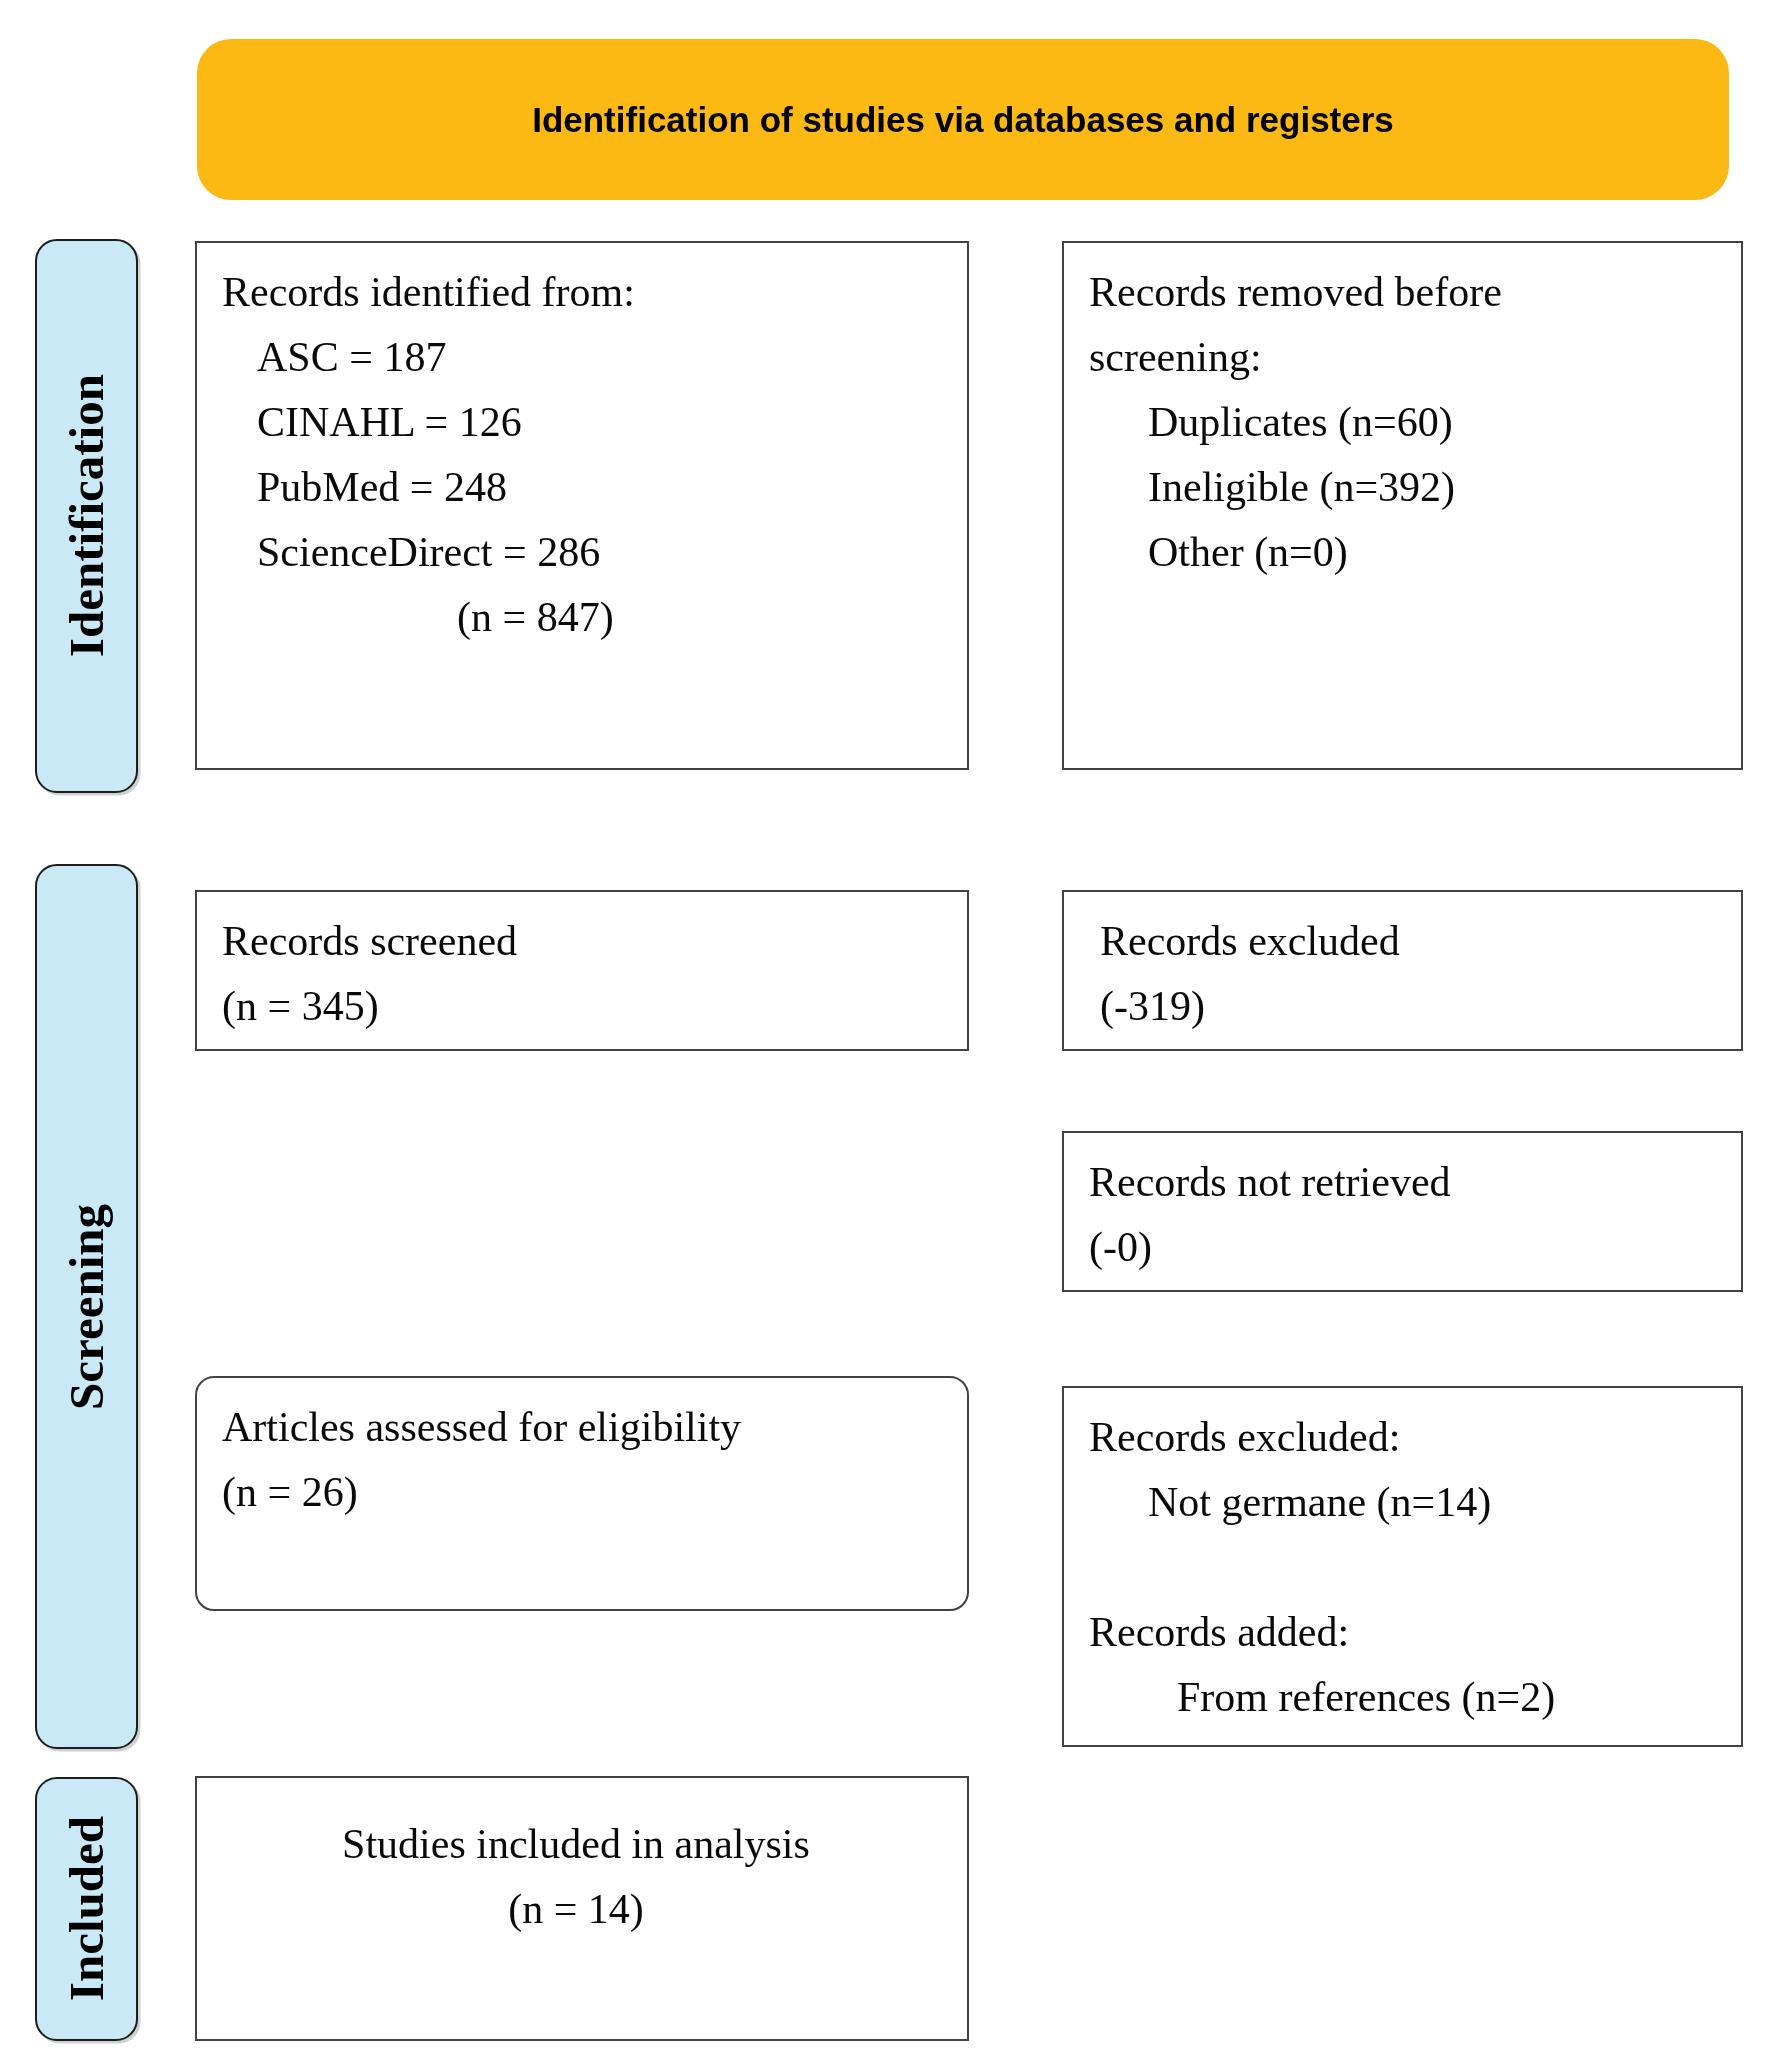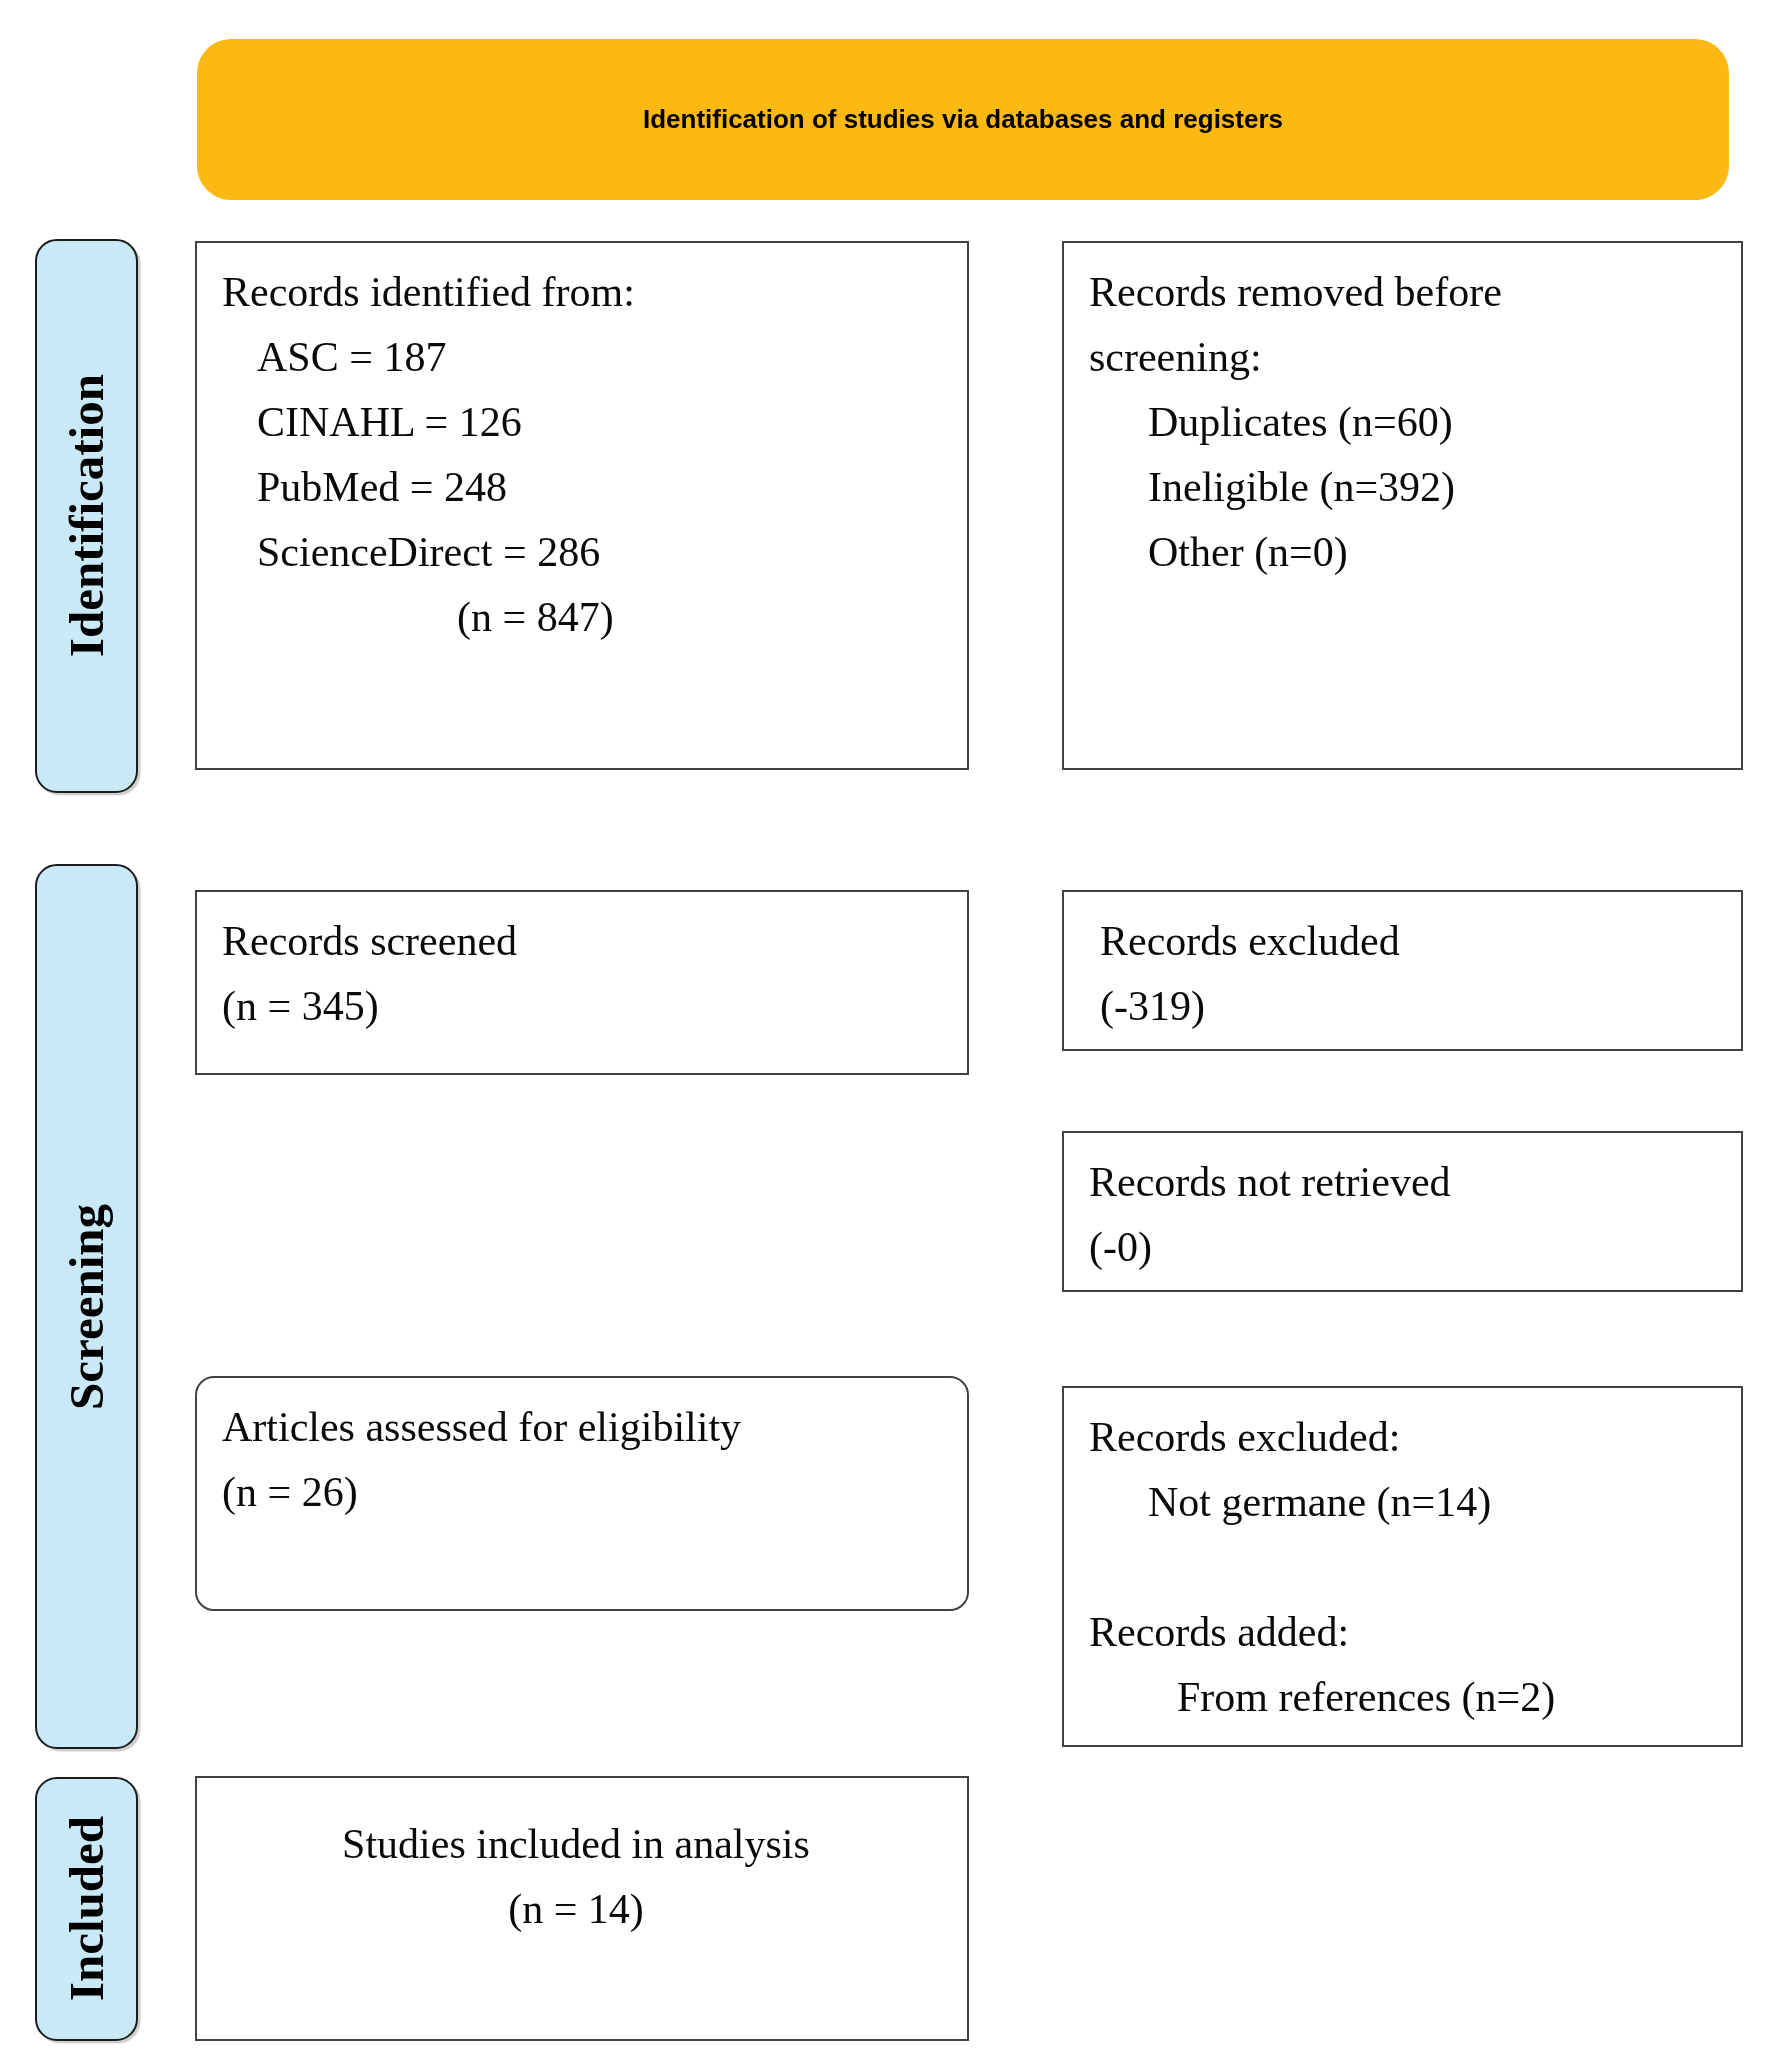--- a/index.html
+++ b/index.html
@@ -12,21 +12,21 @@
   .abs{position:absolute;box-sizing:border-box;}
 
   
   .banner{
     left:197px;top:39px;width:1532px;height:161px;
     background:#FCB813;border-radius:34px;
     display:flex;align-items:center;justify-content:center;
   }
   .banner span{
     font-family:"Liberation Sans","DejaVu Sans",sans-serif;
-    font-weight:bold;font-size:26px;color:#000;
+    font-weight:bold;font-size:35px;color:#000;
   }
 
   
   .stage{
     left:35px;width:103px;
     background:#C9E9F7;
     border:2.5px solid #1c1c1c;border-radius:22px;
     box-shadow:2.5px 2.5px 0 rgba(120,120,120,.35);
     display:flex;align-items:center;justify-content:center;
     overflow:hidden;
@@ -44,21 +44,21 @@
   .fbox{
     background:#ffffff;
     border:2.5px solid #424242;
     padding:17px 10px 17px 25px;
     font-size:42px;line-height:65px;
   }
   .col-left{left:195px;width:774px;}
   .col-right{left:1062px;width:681px;}
   .box-identified{top:241px;height:529px;}
   .box-removed{top:241px;height:529px;}
-  .box-screened{top:890px;height:185px;}
+  .box-screened{top:890px;height:161px;}
   .box-excluded{top:890px;height:161px;padding-left:36px;}
   .box-notretrieved{top:1131px;height:161px;}
   .box-assessed{top:1376px;height:235px;border-radius:19px;}
   .box-excluded2{top:1386px;height:361px;}
   .box-included{top:1776px;height:265px;text-align:center;padding:34px 29px 17px 17px;}
 
   .line{white-space:nowrap;font-family:Liberation Serif, serif;}
   .ind1{padding-left:35px;}
   .indn{padding-left:235px;}
   .rind1{padding-left:59px;}

